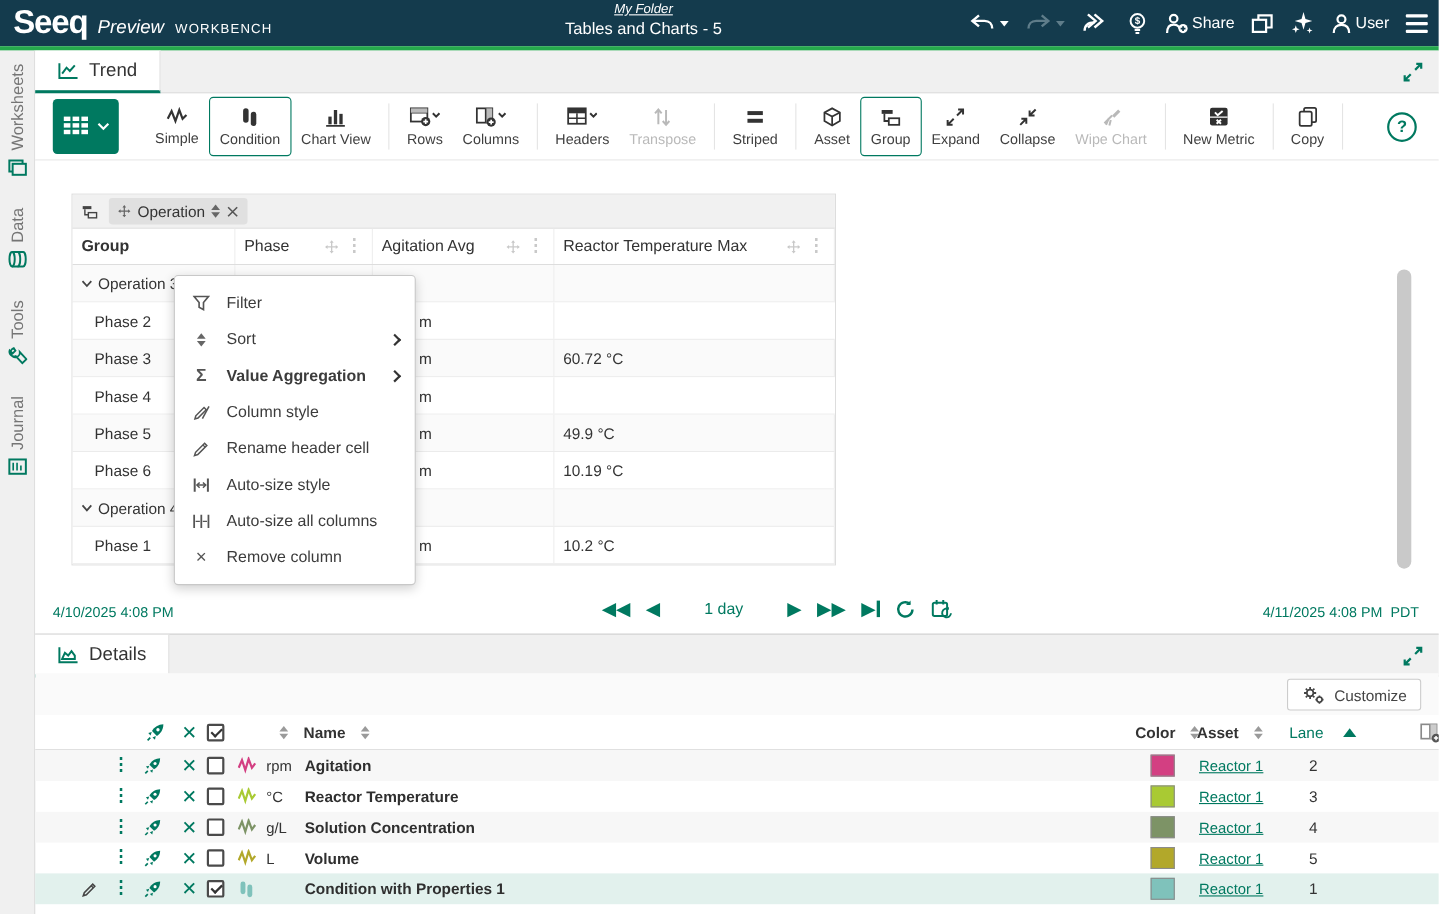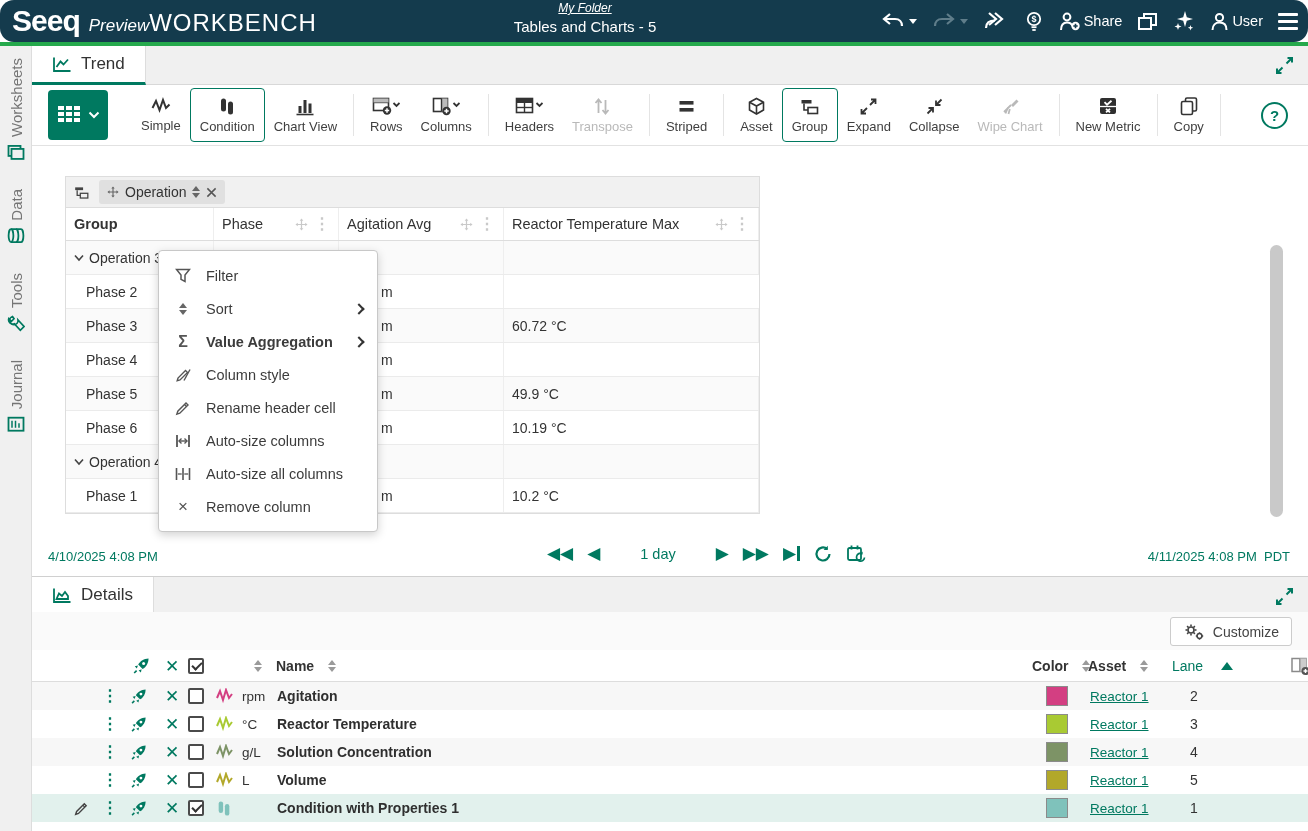--- a/index.html
+++ b/index.html
@@ -2,25 +2,25 @@
 <html><head>
 <meta charset="utf-8">
 <style>
   * { margin:0; padding:0; box-sizing:border-box; }
   html,body { width:1308px; height:831px; overflow:hidden; background:#fff;
               font-family:"Liberation Sans", sans-serif; }
   .app { position:relative; width:1308px; height:831px; background:#fff; }
 
   
   .topbar { position:absolute; left:0; top:0; width:1308px; height:42px;
-            background:#143b4d; color:#fff; display:flex; align-items:center;border-radius:14px; }
+            background:#143b4d; color:#fff; display:flex; align-items:center; }
   .logo-wrap { display:flex; align-items:baseline; margin-left:12px; white-space:nowrap; }
   .logo-seeq { font-size:30px; font-weight:700; letter-spacing:-1px; }
   .logo-preview { font-size:17px; font-style:italic; font-weight:300; margin-left:9px; }
-  .logo-product { font-size:24px; font-weight:400; letter-spacing:1px; }
+  .logo-product { font-size:12px; font-weight:400; letter-spacing:1px; margin-left:10px; }
   .topbar-center { position:absolute; left:450px; top:0; width:270px; height:42px;
                    display:flex; flex-direction:column; align-items:center; }
   .breadcrumb { font-size:12px; text-decoration:underline; margin-top:1px; color:#fff; cursor:pointer;font-style:italic; }
   .doc-title { font-size:15px; margin-top:3px; color:#fff; }
   .topbar-right { position:absolute; right:10px; top:0; height:42px; display:flex;
                   align-items:center; gap:15px; }
   .tb-ic { display:flex; align-items:center; gap:3px; color:#fff; cursor:pointer; }
   .tb-ic.dim { color:#5f7d8a; }
   .tb-label { font-size:14.5px; }
   .caret-down { width:0; height:0; border-left:4px solid transparent; border-right:4px solid transparent;
@@ -640,21 +640,21 @@
     </div>
     <div class="menu-item">
       <span class="mi-icon">
           <svg width="16" height="16" viewBox="0 0 16 16">
             <line x1="2" y1="2" x2="2" y2="14" stroke="#555" stroke-width="1.8"></line>
             <line x1="14" y1="2" x2="14" y2="14" stroke="#555" stroke-width="1.8"></line>
             <line x1="4.5" y1="8" x2="11.5" y2="8" stroke="#555" stroke-width="1.4"></line>
             <path d="M6.5 5.6 L4 8 L6.5 10.4 M9.5 5.6 L12 8 L9.5 10.4" fill="none" stroke="#555" stroke-width="1.4"></path>
           </svg>
         </span>
-      <span class="mi-label">Auto-size columns</span>
+      <span class="mi-label">Auto-size style</span>
     </div>
     <div class="menu-item">
       <span class="mi-icon">
           <svg width="16" height="16" viewBox="0 0 16 16">
             <line x1="1.5" y1="2" x2="1.5" y2="14" stroke="#555" stroke-width="1.6"></line>
             <line x1="8" y1="2" x2="8" y2="14" stroke="#555" stroke-width="1.6"></line>
             <line x1="14.5" y1="2" x2="14.5" y2="14" stroke="#555" stroke-width="1.6"></line>
             <line x1="2.8" y1="8" x2="6.7" y2="8" stroke="#555" stroke-width="1.3"></line>
             <line x1="9.3" y1="8" x2="13.2" y2="8" stroke="#555" stroke-width="1.3"></line>
           </svg>

